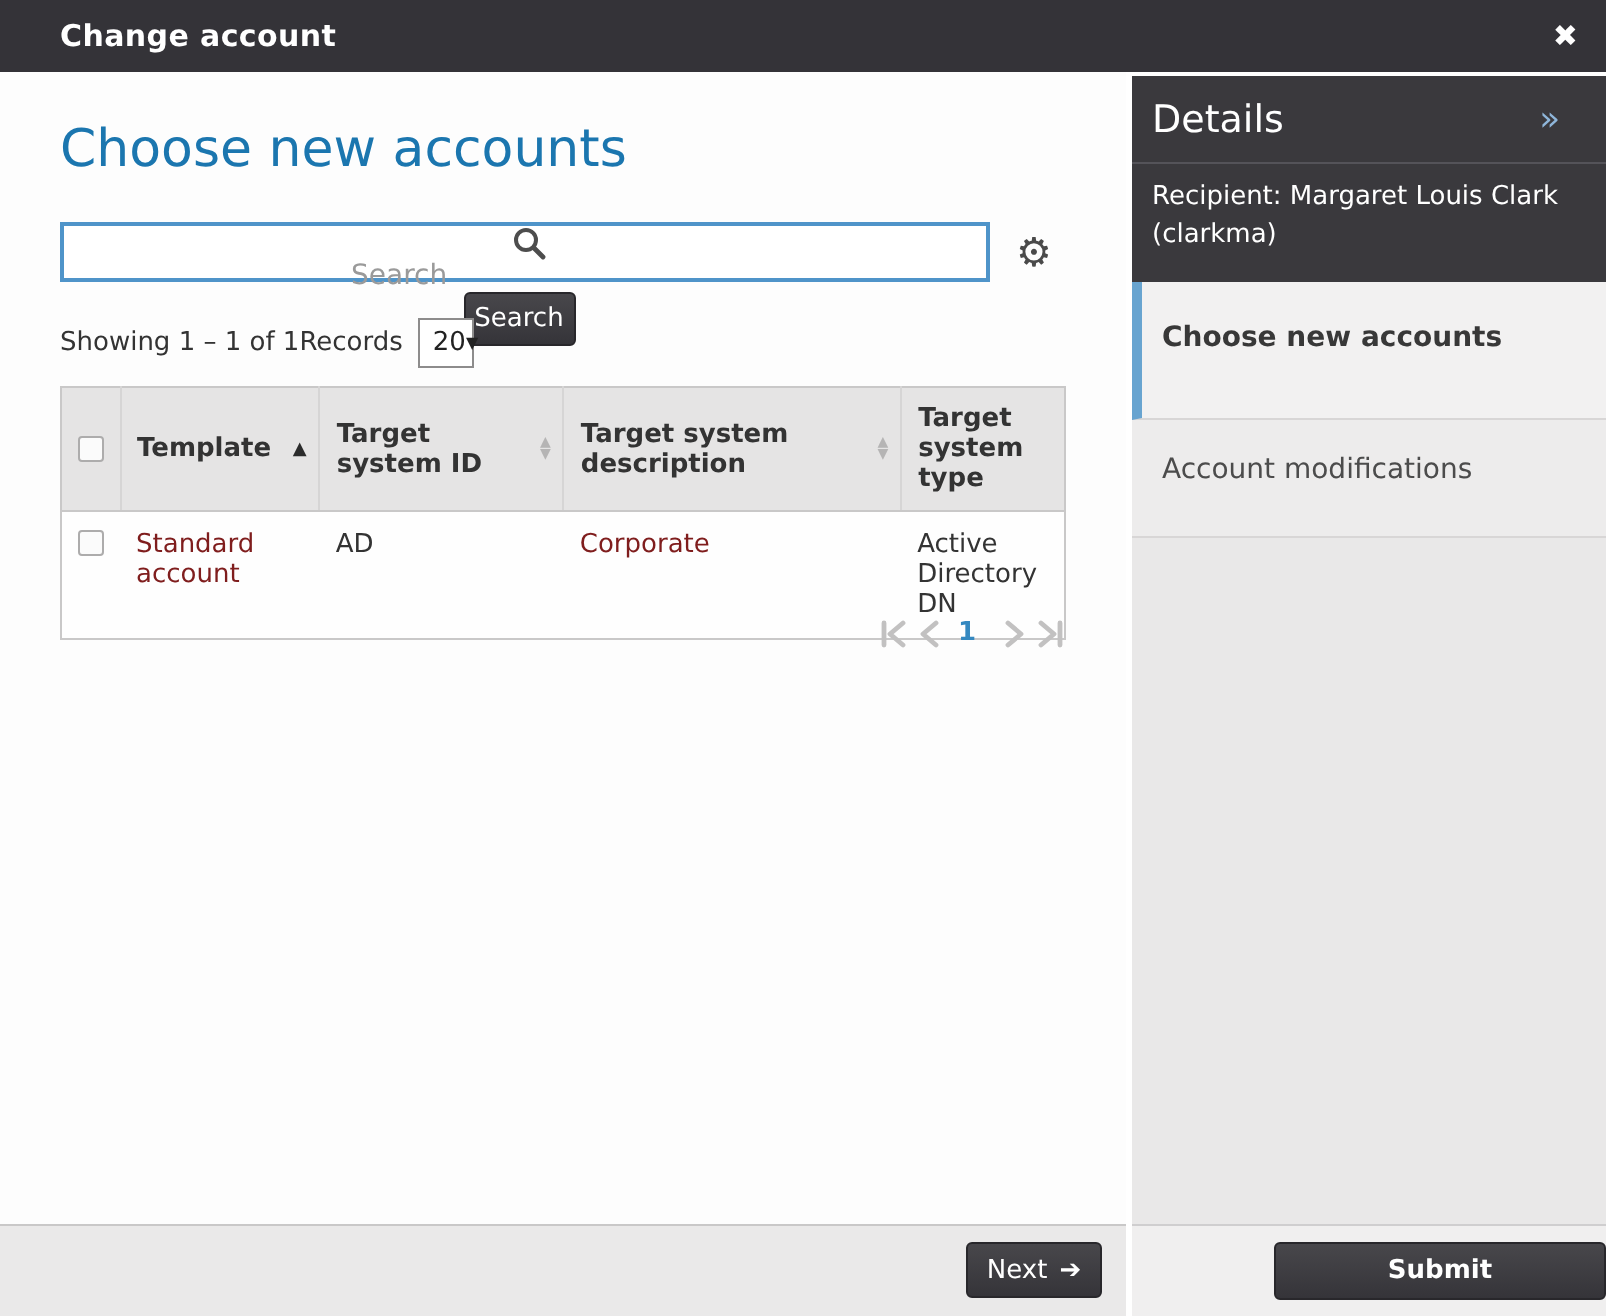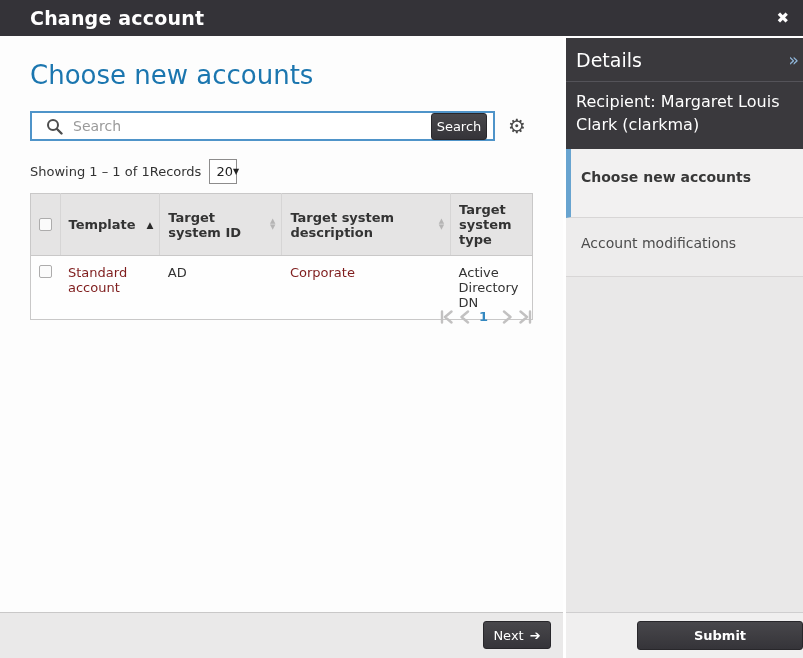--- a/index.html
+++ b/index.html
@@ -12,21 +12,21 @@
     color: #333;
   }
 
   
   .titlebar {
     position: absolute; left: 0; top: 0; width: 803px; height: 36px;
     background: #343338; color: #fff;
     display: flex; align-items: center;
     padding: 0 14px 0 30px;
   }
-  .titlebar .title { font-size: 19px; font-weight: bold; letter-spacing: .2px; }
+  .titlebar .title { font-size: 15px; font-weight: bold; letter-spacing: .2px; }
   .titlebar .close {
     margin-left: auto; font-size: 15px; font-weight: bold; cursor: pointer;
     line-height: 1;
   }
 
   
   .main {
     position: absolute; left: 0; top: 36px; width: 563px; height: 576px;
     background: #fdfdfd;
   }
@@ -35,21 +35,21 @@
     font-size: 26px; color: #1b76af; font-weight: 400;
   }
 
   .search-row {
     position: absolute; left: 30px; top: 75px;
     display: flex; align-items: center;
   }
   .search-box {
     width: 465px; height: 30px; background: #fff;
     border: 2px solid #4f94c9;
-    display: flex; align-items: center;
+    display: flex; align-items: center; flex-direction: column;
   }
   .search-box svg { margin: 0 10px 0 14px; flex: 0 0 auto; }
   .search-input {
     flex: 1; border: none; outline: none; background: transparent;
     font-size: 14px; color: #444; font-family: inherit;
   }
   .search-input::placeholder { color: #9a9a9a; }
   .dark-btn {
     background: linear-gradient(#48474b, #353439);
     border: 1px solid #28272b;
@@ -131,26 +131,26 @@
   }
   .next-btn .arrow { font-size: 13px; }
 
   
   .sidebar {
     position: absolute; left: 566px; top: 38px; width: 237px; height: 620px;
     background: #e9e8e8; display: flex; flex-direction: column;
   }
   .sb-header {
     background: #3a393d; color: #fff; height: 43px; flex: 0 0 auto;
-    display: flex; align-items: center; padding: 0 4px 0 10px;
+    display: flex; align-items: center; padding: 0 23px 0 10px;
   }
   .sb-header .sb-title { font-size: 19px; }
   .sb-header .collapse { margin-left: auto; color: #8fb6da; font-size: 17px; cursor: pointer; }
   .sb-recipient {
-    background: #3a393d; color: #fff; font-size: 16px; line-height: 1.45;
+    background: #3a393d; color: #fff; font-size: 13px; line-height: 1.45;
     border-top: 1px solid #545359; padding: 8px 12px 13px 10px; flex: 0 0 auto;
   }
   .sb-step {
     flex: 0 0 auto; font-size: 14px; cursor: pointer;
     border-bottom: 1px solid #d8d6d6;
   }
   .sb-step.active {
     background: #f2f1f1; border-left: 5px solid #68a4d0;
     padding: 20px 10px 32px 10px; font-weight: bold; color: #383838;
   }

